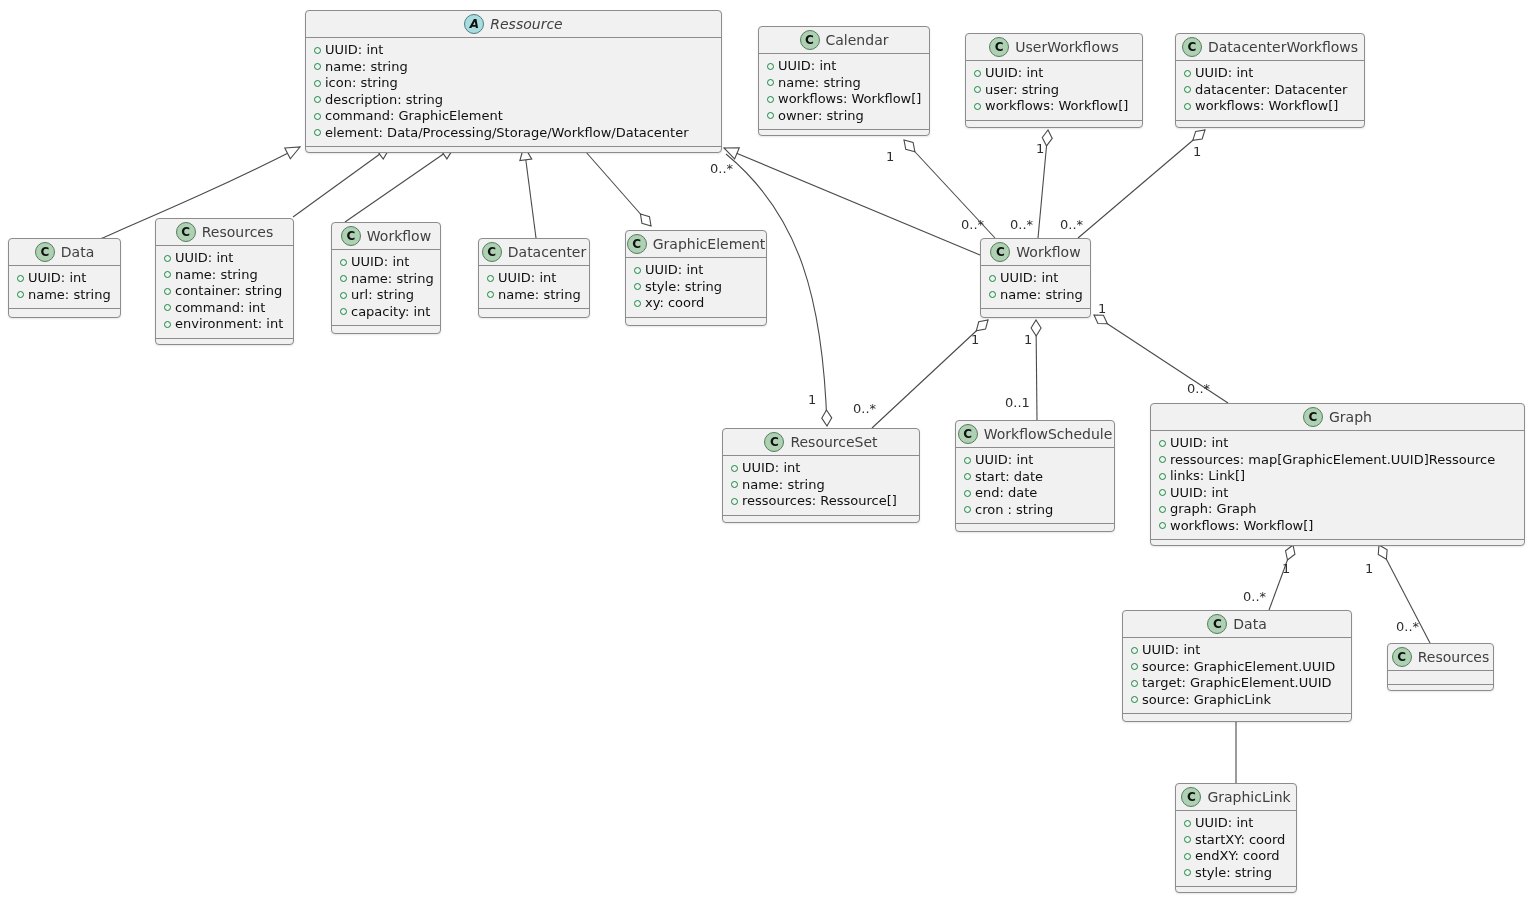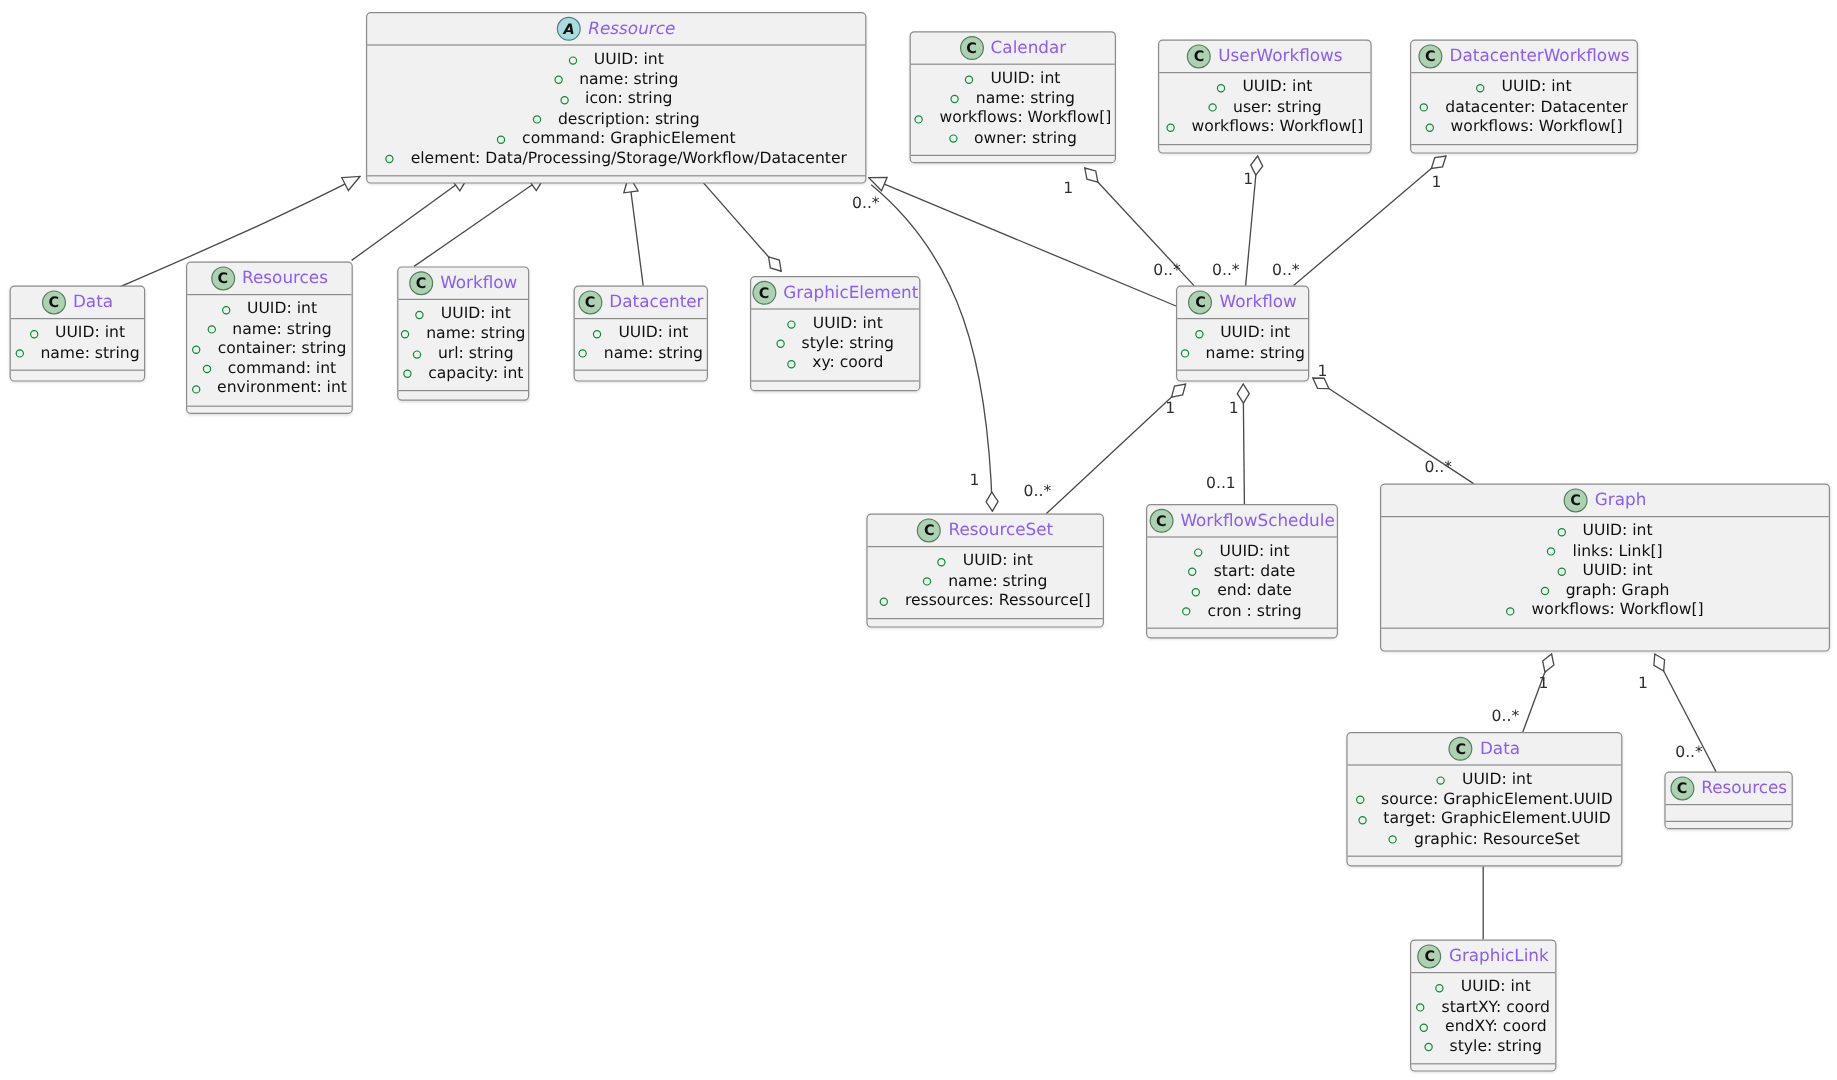--- a/index.html
+++ b/index.html
@@ -9,24 +9,24 @@
   .edge{fill:none;stroke:var(--line,#4a4a4a);stroke-width:1.1px;}
   .mult{font-size:13px;fill:#2e2e2e;font-family:"DejaVu Sans","Liberation Sans",sans-serif;}
   .uml-class{position:absolute;z-index:1;display:flex;flex-direction:column;box-sizing:border-box;
              background:var(--box-fill,#f1f1f1);border:1px solid var(--box-border,#8c8c8c);
              border-radius:4px;box-shadow:0 1px 2px rgba(0,0,0,.10);}
   .uml-title{display:flex;align-items:center;justify-content:center;gap:6px;padding:3px 8px;
              border-bottom:1px solid var(--box-border,#9c9c9c);min-height:20px;}
   .uml-icon{width:18px;height:18px;border-radius:50%;flex:0 0 auto;display:flex;align-items:center;justify-content:center;
             font-size:12px;font-weight:bold;color:#101010;background:var(--icon-c,#ADD1B2);border:1px solid #567d5d;}
   .uml-icon.abstract{background:var(--icon-a,#A9DCDF);border-color:#4d7d82;font-style:italic;}
-  .uml-name{font-size:14px;color:#8b5cf6;white-space:nowrap;}
+  .uml-name{font-size:14px;color:#404040;white-space:nowrap;}
   .uml-name.abstract{font-style:italic;}
   .uml-attrs{padding:4px 8px 5px;border-bottom:1px solid var(--box-border,#9c9c9c);min-height:4px;}
-  .uml-attr{display:flex;align-items:center;gap:14px;font-size:13px;line-height:16.5px;color:#101010;white-space:nowrap;justify-content:center;}
+  .uml-attr{display:flex;align-items:center;gap:4px;font-size:13px;line-height:16.5px;color:#101010;white-space:nowrap;}
   .vis{width:7px;height:7px;border-radius:50%;border:1.5px solid var(--field,#0f8a3d);flex:0 0 auto;box-sizing:border-box;background:transparent;}
   .uml-methods{flex:1;min-height:5px;}
 </style>
 </head>
 <body>
 
 <div id="stage">
   <svg id="edge-layer" width="1531" height="900" viewBox="0 0 1531 900" xmlns="http://www.w3.org/2000/svg">
     <defs>
       <marker id="m-triangle" viewBox="0 0 16 14" refX="15" refY="7" markerWidth="16" markerHeight="14" orient="auto" markerUnits="userSpaceOnUse">
@@ -348,20 +348,24 @@
         <span class="uml-icon">C</span>
         <span class="uml-name">Graph</span>
       </div>
       <div class="uml-attrs">
         <div class="uml-attr">
           <span class="vis"></span>
           <span>UUID: int</span>
         </div>
         <div class="uml-attr">
           <span class="vis"></span>
+          <span>ressources: map[GraphicElement.UUID]Ressource</span>
+        </div>
+        <div class="uml-attr">
+          <span class="vis"></span>
           <span>links: Link[]</span>
         </div>
         <div class="uml-attr">
           <span class="vis"></span>
           <span>UUID: int</span>
         </div>
         <div class="uml-attr">
           <span class="vis"></span>
           <span>graph: Graph</span>
         </div>
@@ -385,21 +389,21 @@
         <div class="uml-attr">
           <span class="vis"></span>
           <span>source: GraphicElement.UUID</span>
         </div>
         <div class="uml-attr">
           <span class="vis"></span>
           <span>target: GraphicElement.UUID</span>
         </div>
         <div class="uml-attr">
           <span class="vis"></span>
-          <span>graphic: ResourceSet</span>
+          <span>source: GraphicLink</span>
         </div>
       </div>
       <div class="uml-methods"></div>
     </div>
     <div class="uml-class" style="left: 1387px; top: 643px; width: 107px; min-height: 45px;">
       <div class="uml-title">
         <span class="uml-icon">C</span>
         <span class="uml-name">Resources</span>
       </div>
       <div class="uml-attrs"></div>

